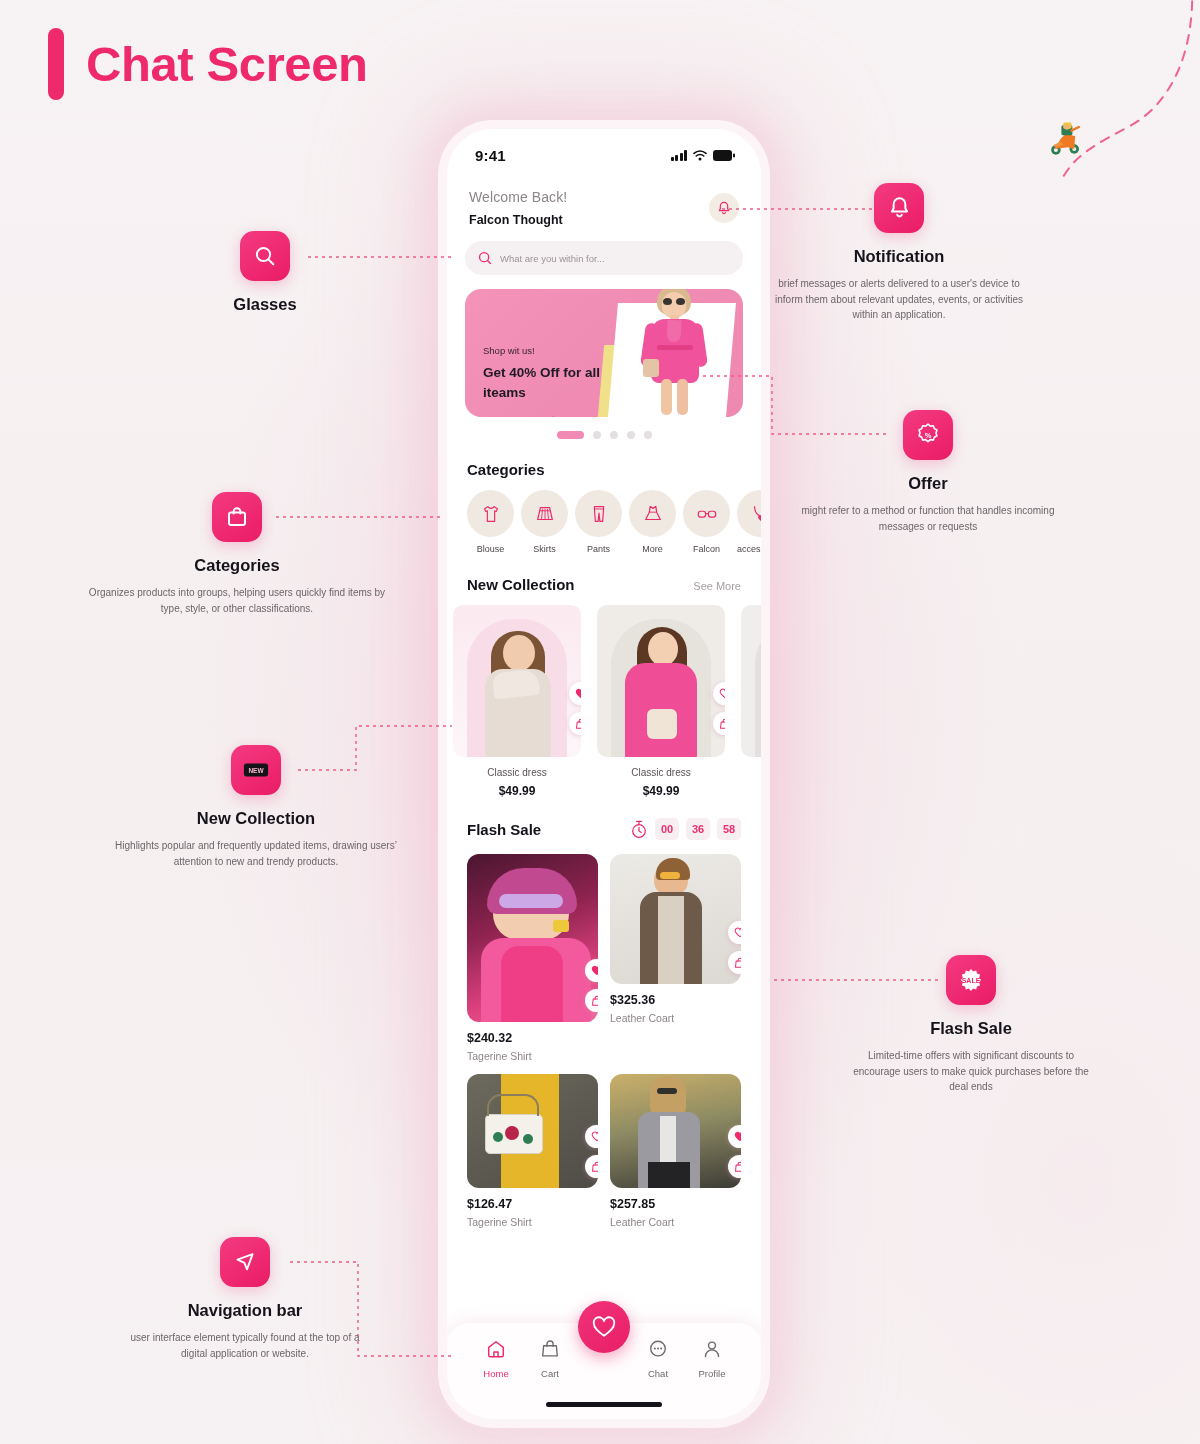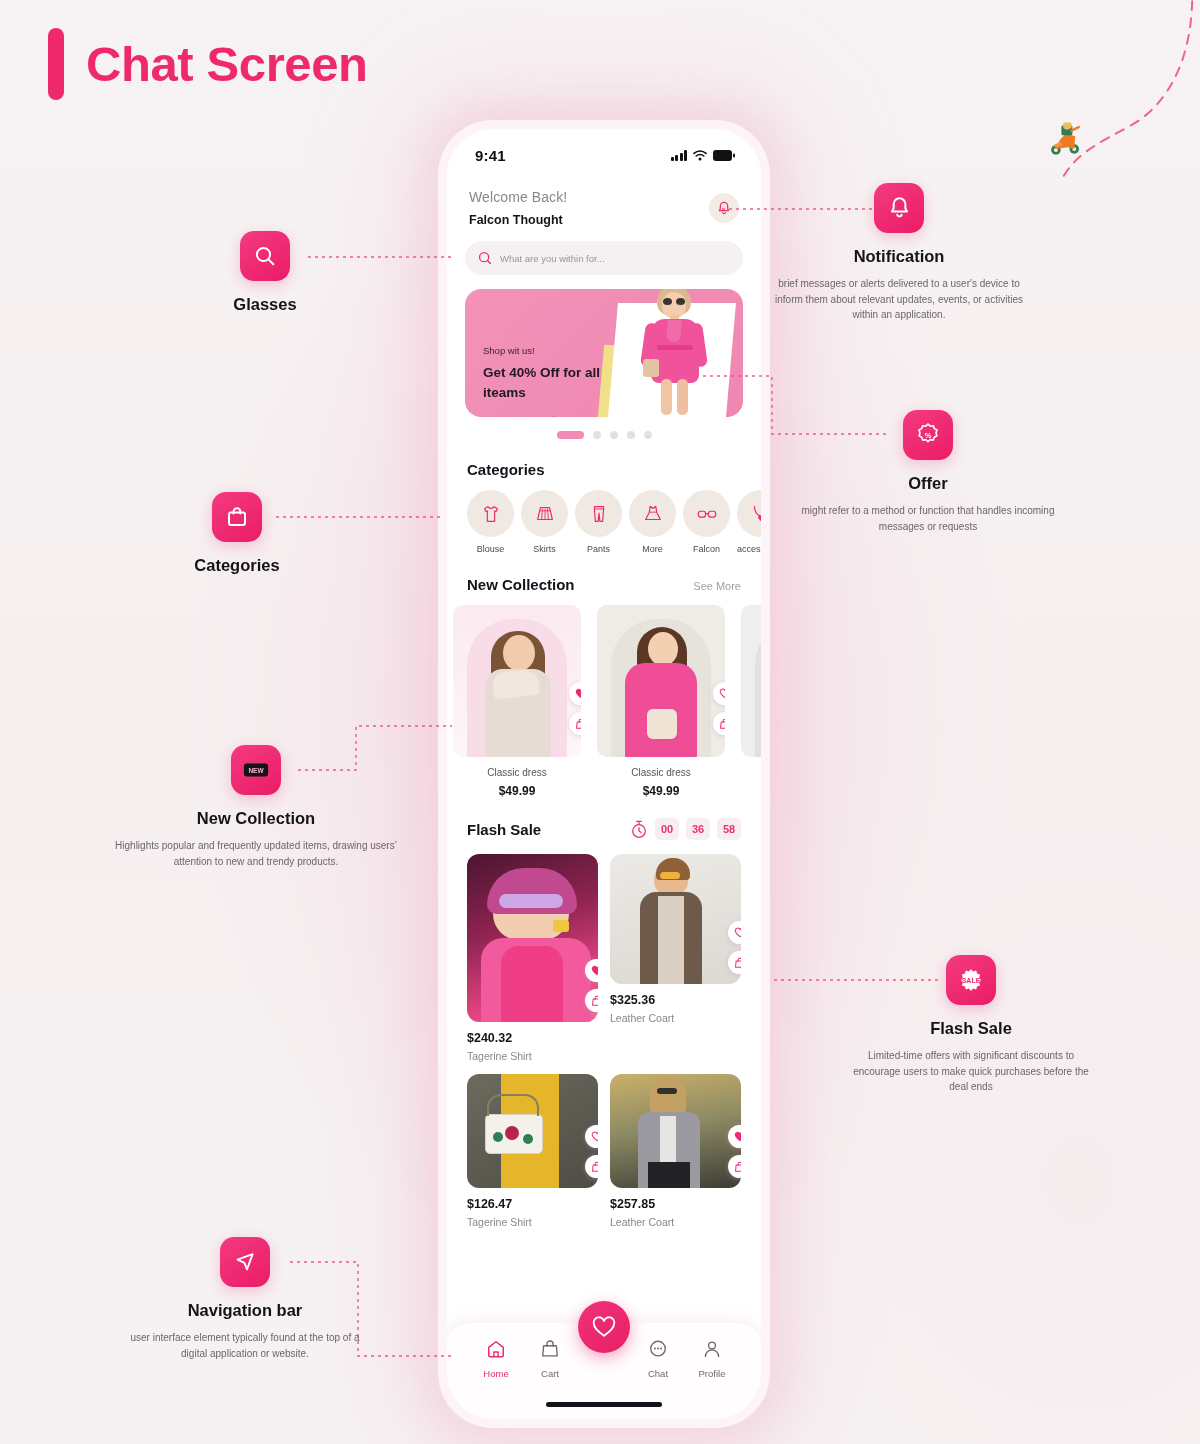--- a/index.html
+++ b/index.html
@@ -670,20 +670,21 @@
 </div>
 
 <div class="anno" style="left:88px;top:492px;width:298px">
   <div class="anno-icon">
     <svg width="24" height="24" viewBox="0 0 24 24">
       <rect x="4" y="7.6" width="16" height="12.4" rx="2" fill="none" stroke="#fff" stroke-width="2"></rect>
       <path d="M8.6 8.4V6.6a3.4 3.4 0 0 1 6.8 0v1.8" fill="none" stroke="#fff" stroke-width="2" stroke-linecap="round"></path>
     </svg>
   </div>
   <div class="anno-title">Categories</div>
+  <div class="anno-desc">Organizes products into groups, helping users quickly find items by type, style, or other classifications.</div>
 </div>
 
 <div class="anno" style="left:108px;top:745px;width:296px">
   <div class="anno-icon">
     <svg width="26" height="16" viewBox="0 0 28 16">
       <rect x="1" y="1" width="26" height="14" rx="3" fill="#141316"></rect>
       <text x="14" y="11" font-family="Liberation Sans, sans-serif" font-size="7" font-weight="700" fill="#f5b8cd" text-anchor="middle">NEW</text>
     </svg>
   </div>
   <div class="anno-title">New Collection</div>

